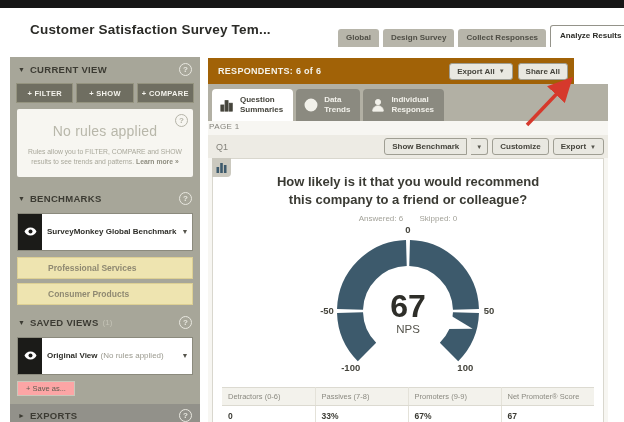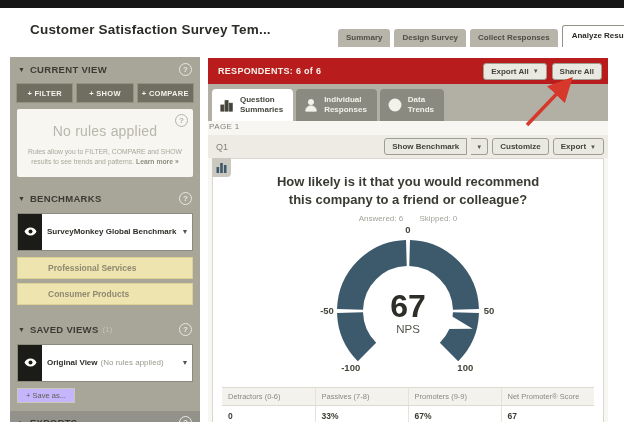--- a/index.html
+++ b/index.html
@@ -28,26 +28,26 @@
   .rules-box .help { position:absolute; top:5px; right:5px; }
   .rules-title { text-align:center; font-size:14px; color:#b8b7aa; letter-spacing:.2px; }
   .rules-desc { margin-top:8px; text-align:center; font-size:6.8px; line-height:1.45; color:#a9a89b; }
   .rules-desc .lm { font-weight:bold; color:#8f8e81; }
   .dropdown { display:flex; align-items:stretch; height:38px; margin:2px 7px 6px; background:#ffffff; border:1px solid #8b8a7d; }
   .eye-box { width:24px; background:#1b1b18; display:flex; align-items:center; justify-content:center; flex:none; }
   .dd-text { flex:1; display:flex; align-items:center; padding:0 5px; font-size:8px; font-weight:bold; color:#2e2e29; white-space:nowrap; overflow:hidden; }
   .dd-note { font-weight:normal; color:#9b9a8f; margin-left:3px; }
   .dd-caret { width:14px; display:flex; align-items:center; justify-content:center; color:#55544c; font-size:7px; flex:none; }
   .cream-item { margin:4px 7px; height:22px; background:#eee4b0; border:1px solid #ddd094; display:flex; align-items:center; padding-left:30px; font-size:8.5px; font-weight:bold; color:#8f8972; cursor:pointer; }
-  .save-as { margin:2px 0 8px 7px; width:58px; height:15px; background:#c4b5fd; border:1px solid #c9c8bb; color:#5e5d52; font-size:7.5px; display:flex; align-items:center; justify-content:center; cursor:pointer; }
+  .save-as { margin:2px 0 8px 7px; width:58px; height:15px; background:#fca5a5; border:1px solid #c9c8bb; color:#5e5d52; font-size:7.5px; display:flex; align-items:center; justify-content:center; cursor:pointer; }
   .band { background:#92918a; }
 
   
   .main { position:absolute; left:208px; top:58px; width:400px; height:364px; overflow:hidden; }
-  .resp-bar { position:absolute; left:0; top:0; width:400px; height:26px; background:#b91c1c; display:flex; align-items:center; padding:0 6px 0 10px;justify-content:center; }
+  .resp-bar { position:absolute; left:0; top:0; width:366px; height:26px; background:#a16207; display:flex; align-items:center; padding:0 6px 0 10px;justify-content:center; }
   .resp-label { color:#f4f3ec; font-size:9px; font-weight:bold; letter-spacing:.3px; }
   .btn { background:#e9e8e1; border:1px solid #9f9e93; border-radius:3px; color:#45443c; font-size:8px; font-weight:bold; height:17px; display:inline-flex; align-items:center; padding:0 7px; cursor:pointer; white-space:nowrap; }
   .btn .caret { font-size:6px; margin-left:4px; color:#55544c; }
   .resp-bar .btn { margin-left:5px; }
   .tabstrip { position:absolute; left:0; top:26px; width:400px; height:37px; background:#b2b0a4; display:flex; align-items:flex-end; padding-left:4px; gap:3px; }
   .mtab { height:32px; background:#8b8a80; border-radius:4px 4px 0 0; display:flex; align-items:center; padding:0 10px 0 8px; gap:6px; cursor:pointer; }
   .mtab .tlbl { font-size:8px; font-weight:bold; color:#f2f1ea; line-height:1.25; }
   .mtab svg { width:14px; height:14px; flex:none; }
   .mtab .ic { fill:#f2f1ea; stroke:#f2f1ea; }
   .mtab.active { background:#ffffff; }
@@ -77,21 +77,21 @@
 </style>
 </head>
 <body>
 
 <div id="screen">
 
   <div class="topbar"></div>
   <div class="page-title">Customer Satisfaction Survey Tem...</div>
 
   <div class="hdr-tabs">
-    <div class="hdr-tab">Summary</div>
+    <div class="hdr-tab">Global</div>
     <div class="hdr-tab">Design Survey</div>
     <div class="hdr-tab">Collect Responses</div>
     <div class="hdr-tab active">Analyze Results</div>
   </div>
 
   <div class="sidebar">
 
     <div class="sec-head">
       <span class="tri">▼</span>
       <span class="sec-title">CURRENT VIEW</span>
@@ -121,21 +121,21 @@
             <path d="M6.5 0.5 C3.5 0.5 1.3 2.6 0.5 4.5 C1.3 6.4 3.5 8.5 6.5 8.5 C9.5 8.5 11.7 6.4 12.5 4.5 C11.7 2.6 9.5 0.5 6.5 0.5 Z" fill="#fff"></path>
             <circle cx="6.5" cy="4.5" r="2" fill="#1b1b18"></circle>
           </svg>
       </span>
       <span class="dd-text">SurveyMonkey Global Benchmark</span>
       <span class="dd-caret">▼</span>
     </div>
     <div class="cream-item">Professional Services</div>
     <div class="cream-item">Consumer Products</div>
 
-    <div class="sec-head" style="margin-top:13px;">
+    <div class="sec-head" style="margin-top:6px;">
       <span class="tri">▼</span>
       <span class="sec-title">SAVED VIEWS</span>
       <span class="count">(1)</span>
       <span class="spring"></span>
       <span class="help">?</span>
     </div>
     <div class="dropdown">
       <span class="eye-box">
         <svg width="13" height="9" viewBox="0 0 13 9">
             <path d="M6.5 0.5 C3.5 0.5 1.3 2.6 0.5 4.5 C1.3 6.4 3.5 8.5 6.5 8.5 C9.5 8.5 11.7 6.4 12.5 4.5 C11.7 2.6 9.5 0.5 6.5 0.5 Z" fill="#fff"></path>
@@ -184,33 +184,33 @@
             <g class="ic" stroke="none">
               <rect x="1" y="8" width="3.4" height="7"></rect>
               <rect x="5.8" y="3" width="3.4" height="12"></rect>
               <rect x="10.6" y="6" width="3.4" height="9"></rect>
             </g>
           </svg>
         <span class="tlbl"><span>Question</span><br><span>Summaries</span></span>
       </div>
       <div class="mtab">
         <svg viewBox="0 0 16 16">
+            <circle class="ic" cx="8" cy="8" r="6.4" fill="none" stroke-width="2"></circle>
+            <path class="ic" d="M8 4.5 L8 8.5 L11 10" fill="none" stroke-width="1.6"></path>
+          </svg>
+        <span class="tlbl"><span>Data</span><br><span>Trends</span></span>
+      </div>
+      <div class="mtab">
+        <svg viewBox="0 0 16 16">
             <g class="ic" stroke="none">
               <circle cx="8" cy="4.6" r="3"></circle>
               <path d="M2 15 C2 10.6 5 9 8 9 C11 9 14 10.6 14 15 Z"></path>
             </g>
           </svg>
         <span class="tlbl"><span>Individual</span><br><span>Responses</span></span>
-      </div>
-      <div class="mtab">
-        <svg viewBox="0 0 16 16">
-            <circle class="ic" cx="8" cy="8" r="6.4" fill="none" stroke-width="2"></circle>
-            <path class="ic" d="M8 4.5 L8 8.5 L11 10" fill="none" stroke-width="1.6"></path>
-          </svg>
-        <span class="tlbl"><span>Data</span><br><span>Trends</span></span>
       </div>
     </div>
 
     <div class="content">
       <div class="page-label">PAGE 1</div>
 
       <div class="q-row">
         <span class="q-num">Q1</span>
         <span class="spring"></span>
         <span class="split-btn">

